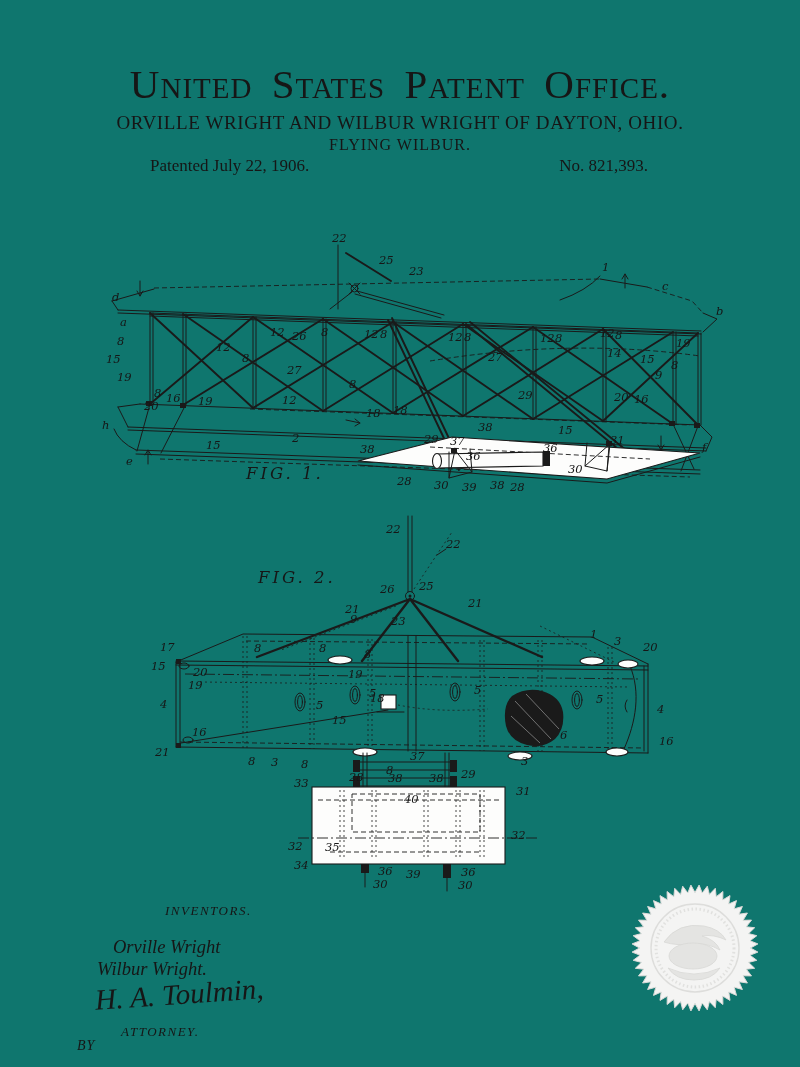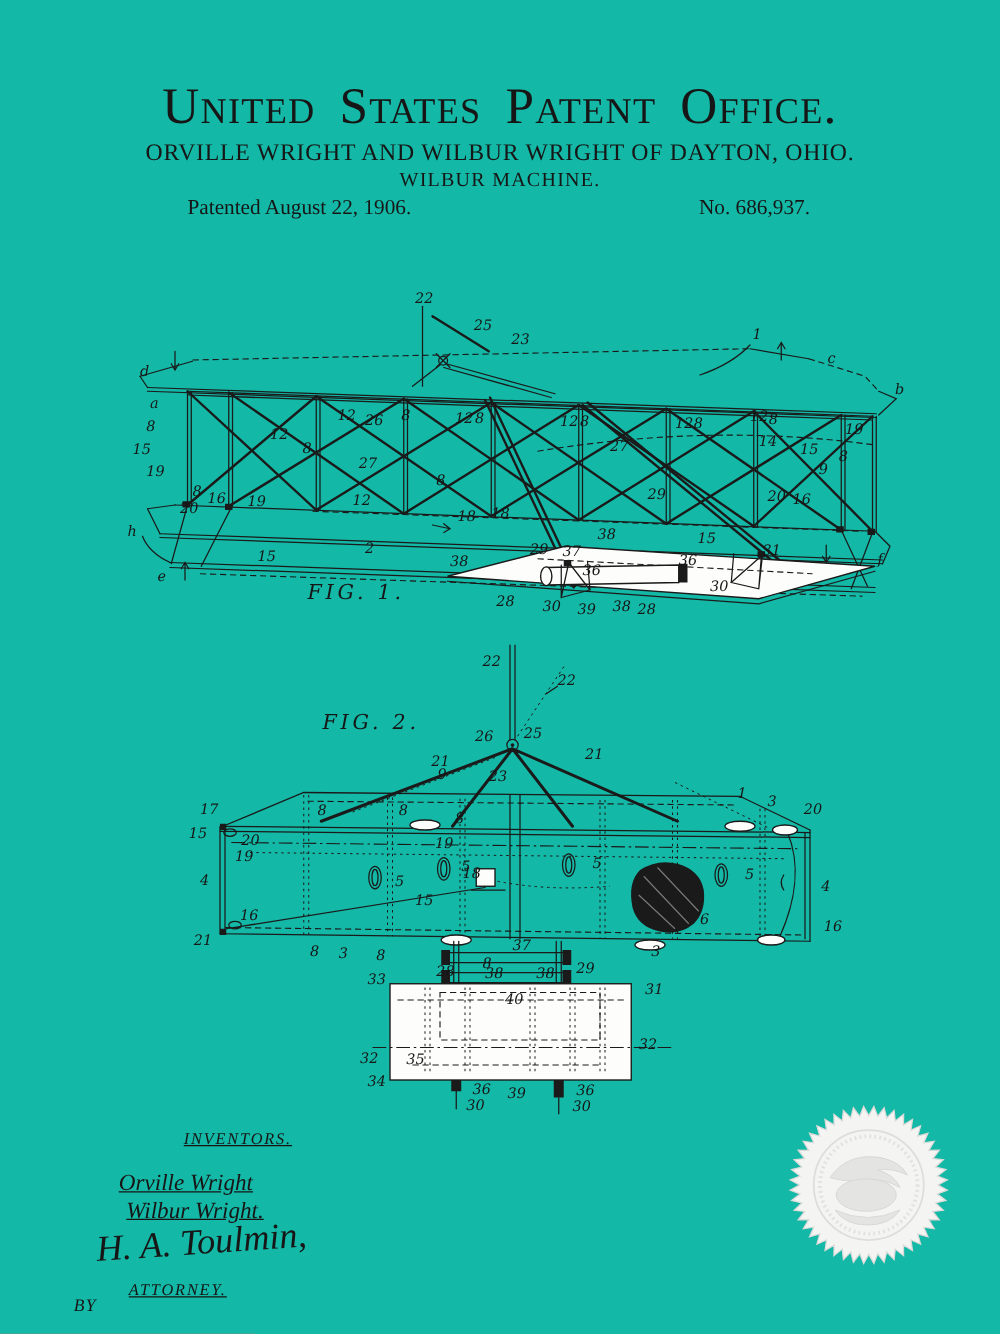--- a/index.html
+++ b/index.html
@@ -1,16 +1,16 @@
 <!DOCTYPE html>
 <html><head>
 <meta charset="utf-8">
 <style>
   html,body{margin:0;padding:0;background:#888;}
-  .page{position:relative;width:800px;height:1067px;background:#14b8a6;margin:0 auto;overflow:hidden;
+  .page{position:relative;width:800px;height:1067px;background:#0f766e;margin:0 auto;overflow:hidden;
         font-family:"Liberation Serif","DejaVu Serif",serif;color:#161616;}
   .hdr{position:absolute;left:0;width:800px;text-align:center;}
   .title{top:60px;font-variant:small-caps;font-size:41px;letter-spacing:1px;word-spacing:8px;font-weight:500;}
   .byline{top:112px;font-size:19px;letter-spacing:.6px;}
   .invention{top:136px;font-size:16px;letter-spacing:1px;}
   .dateline{position:absolute;top:156px;left:0;width:800px;font-size:17px;}
   .dateline .pat{position:absolute;left:150px;}
   .dateline .num{position:absolute;right:152px;}
   svg#drawing{position:absolute;left:0;top:0;width:800px;height:1067px;}
   svg .ln{stroke:#1a1a1a;stroke-width:1;fill:none;stroke-linecap:round;}
@@ -20,40 +20,40 @@
   svg .dshf{stroke:#1a1a1a;stroke-width:.8;fill:none;stroke-dasharray:2,3;}
   svg .ddot{stroke:#1a1a1a;stroke-width:.9;fill:none;stroke-dasharray:11,3,2,3;}
   svg .wht{fill:#fdfdfc;stroke:#1a1a1a;stroke-width:1.1;}
   svg .blk{fill:#1a1a1a;stroke:none;}
   svg .caption{font:italic 16.5px "DejaVu Serif",serif;letter-spacing:3px;fill:#161616;}
   svg .ann{font:italic 11.5px "DejaVu Serif",serif;fill:#161616;}
   svg .seal-edge{fill:#f4f4f3;stroke:#dadad8;stroke-width:1;}
   svg .seal-ring{fill:none;stroke:#dddddb;stroke-width:1.4;}
   svg .seal-dots{fill:none;stroke:#e1e1df;stroke-width:3;stroke-dasharray:1.5,2.5;}
   svg .seal-fig{fill:#e4e4e2;stroke:#d8d8d6;stroke-width:.8;}
-  .sig{position:absolute;left:55px;top:903px;width:250px;font-style:italic;text-decoration:underline;}
+  .sig{position:absolute;left:73px;top:903px;width:250px;font-style:italic;}
   .sig .inv{margin-left:92px;font-size:13px;letter-spacing:1.5px;}
   .sig .name1{margin-left:40px;font-size:18.5px;margin-top:18px;}
-  .sig .name2{margin-left:46px;font-size:18.5px;margin-top:1px;}
+  .sig .name2{margin-left:24px;font-size:18.5px;margin-top:1px;}
   .sig .byrow{position:relative;height:42px;}
   .sig .by{position:absolute;left:4px;top:14px;font-size:14px;letter-spacing:1px;margin-top:44px;}
   .sig .script{position:absolute;left:22px;top:-2px;font-size:29px;transform:rotate(-4deg);white-space:nowrap;}
   .sig .atty{margin-left:48px;font-size:13px;letter-spacing:1.5px;margin-top:2px;}
 </style>
 </head>
 <body>
 
 <div class="page">
 
   <div class="hdr title">United States Patent Office.</div>
   <div class="hdr byline">ORVILLE WRIGHT AND WILBUR WRIGHT OF DAYTON, OHIO.</div>
-  <div class="hdr invention">WILBUR MACHINE.</div>
+  <div class="hdr invention">FLYING WILBUR.</div>
   <div class="dateline">
-    <span class="pat">Patented August 22, 1906.</span>
-    <span class="num">No. 686,937.</span>
+    <span class="pat">Patented July 22, 1906.</span>
+    <span class="num">No. 821,393.</span>
   </div>
 
   <svg id="drawing" viewBox="0 0 800 1067">
 
     <g>
 
       <path class="ln" d="M338,245 L338,309"></path>
       <path class="thk" d="M346,253 L391,281"></path>
       <path class="ln" d="M349,283 L360,294 M360,283 L349,294"></path>
       <circle class="ln" cx="354.5" cy="288.5" r="3.5"></circle>

